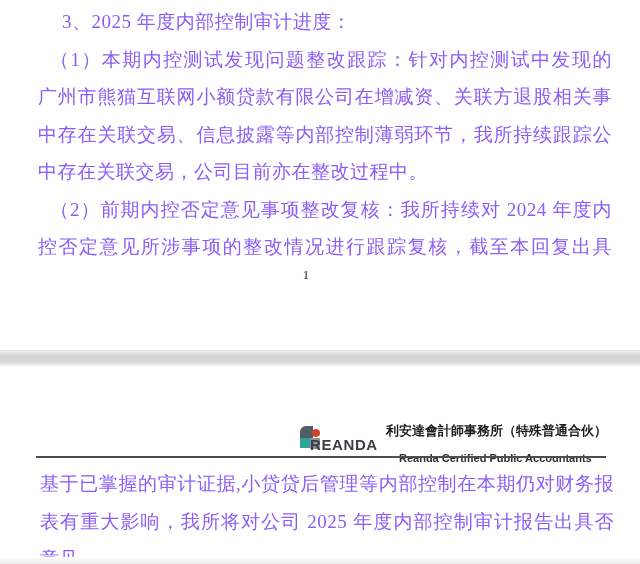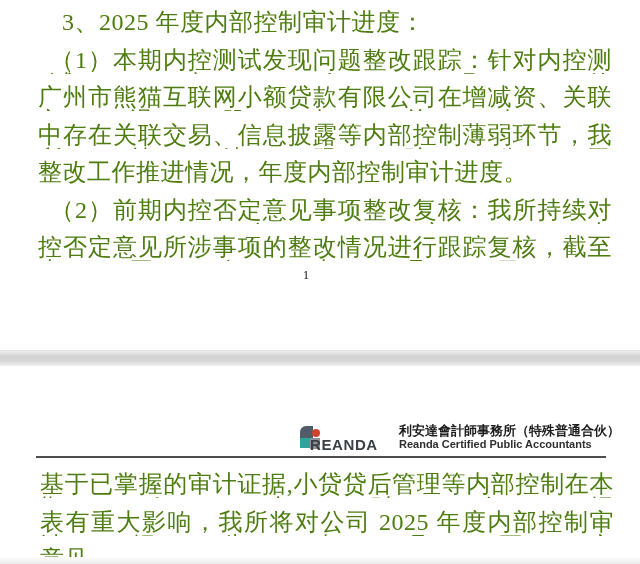--- a/index.html
+++ b/index.html
@@ -2,21 +2,21 @@
 <html lang="zh"><head>
 <meta charset="utf-8">
 <style>
   html,body{margin:0;padding:0;background:#ffffff;}
   .canvas{
     position:relative;width:640px;height:564px;background:#ffffff;overflow:hidden;
     font-family:"Liberation Serif","DejaVu Serif",serif;color:#161616;
   }
   
   .doc-line{
-    position:absolute;font-size:24px;line-height:24px;color:#4d7c0f;
+    position:absolute;font-size:19px;line-height:24px;color:#8b5cf6;
     white-space:nowrap;letter-spacing:0.5px;
   }
   .fill{
     white-space:normal;text-align:justify;text-align-last:justify;
     -moz-text-align-last:justify;overflow:hidden;height:26px;
   }
   
   .p1-heading{left:62px;top:10px;}
   .p1-l0{left:50px;right:28px;top:48px;}
   .p1-l1{left:38px;right:28px;top:85px;}
@@ -43,46 +43,46 @@
   .logo-mark span{position:absolute;display:block;}
   .lm-dark{left:0;top:0;width:13px;height:12px;background:#505d68;border-radius:6px 0 0 0;}
   .lm-red{left:12px;top:3px;width:8px;height:8px;border-radius:50%;background:#d2432e;}
   .lm-teal{left:0;top:12px;width:10px;height:10px;background:#2fa49b;}
   .lm-gray{left:10px;top:12px;width:10px;height:11px;background:#8f9399;}
   .logo-wordmark{
     position:absolute;left:310px;top:436px;font-family:"Liberation Sans","DejaVu Sans",sans-serif;
     font-size:15px;font-weight:700;letter-spacing:0.6px;color:#3b4046;white-space:nowrap;
   }
   .firm-name-zh{
-    position:absolute;left:399px;top:422px;font-size:13px;font-weight:700;
+    position:absolute;left:386px;top:422px;font-size:13px;font-weight:700;
     color:#1c1c1c;white-space:nowrap;letter-spacing:0;
   }
   .firm-name-en{
-    position:absolute;left:399px;top:438px;font-family:"Liberation Sans","DejaVu Sans",sans-serif;
+    position:absolute;left:399px;top:452px;font-family:"Liberation Sans","DejaVu Sans",sans-serif;
     font-size:11px;font-weight:700;color:#2e2e2e;white-space:nowrap;letter-spacing:0;text-align:center;
   }
   .letterhead-rule{
     position:absolute;left:36px;right:34px;top:456px;height:2px;background:#4e4e4e;
   }
   
   .p2-l0{left:40px;right:26px;top:472px;font-family:Liberation Serif, serif;}
   .p2-l1{left:40px;right:26px;top:510px;}
   .p2-l2{left:40px;top:547px;}
 </style>
 </head>
 <body>
 
 <div class="canvas">
 
   <div>
     <div class="doc-line p1-heading">3、2025 年度内部控制审计进度：</div>
     <div class="doc-line fill p1-l0">（1）本期内控测试发现问题整改跟踪：针对内控测试中发现的</div>
     <div class="doc-line fill p1-l1">广州市熊猫互联网小额贷款有限公司在增减资、关联方退股相关事项</div>
     <div class="doc-line fill p1-l2">中存在关联交易、信息披露等内部控制薄弱环节，我所持续跟踪公司</div>
-    <div class="doc-line p1-l3">整改工作推进情况，年度内部控制审计进度。</div>
+    <div class="doc-line p1-l3">中存在关联交易，公司目前亦在整改过程中。</div>
     <div class="doc-line fill p1-l4">（2）前期内控否定意见事项整改复核：我所持续对 2024 年度内</div>
     <div class="doc-line fill p1-l5">控否定意见所涉事项的整改情况进行跟踪复核，截至本回复出具日，</div>
     <div class="page-number">1</div>
   </div>
 
   <div class="fragment-divider"></div>
 
   <div>
 
     <div class="logo-mark">

